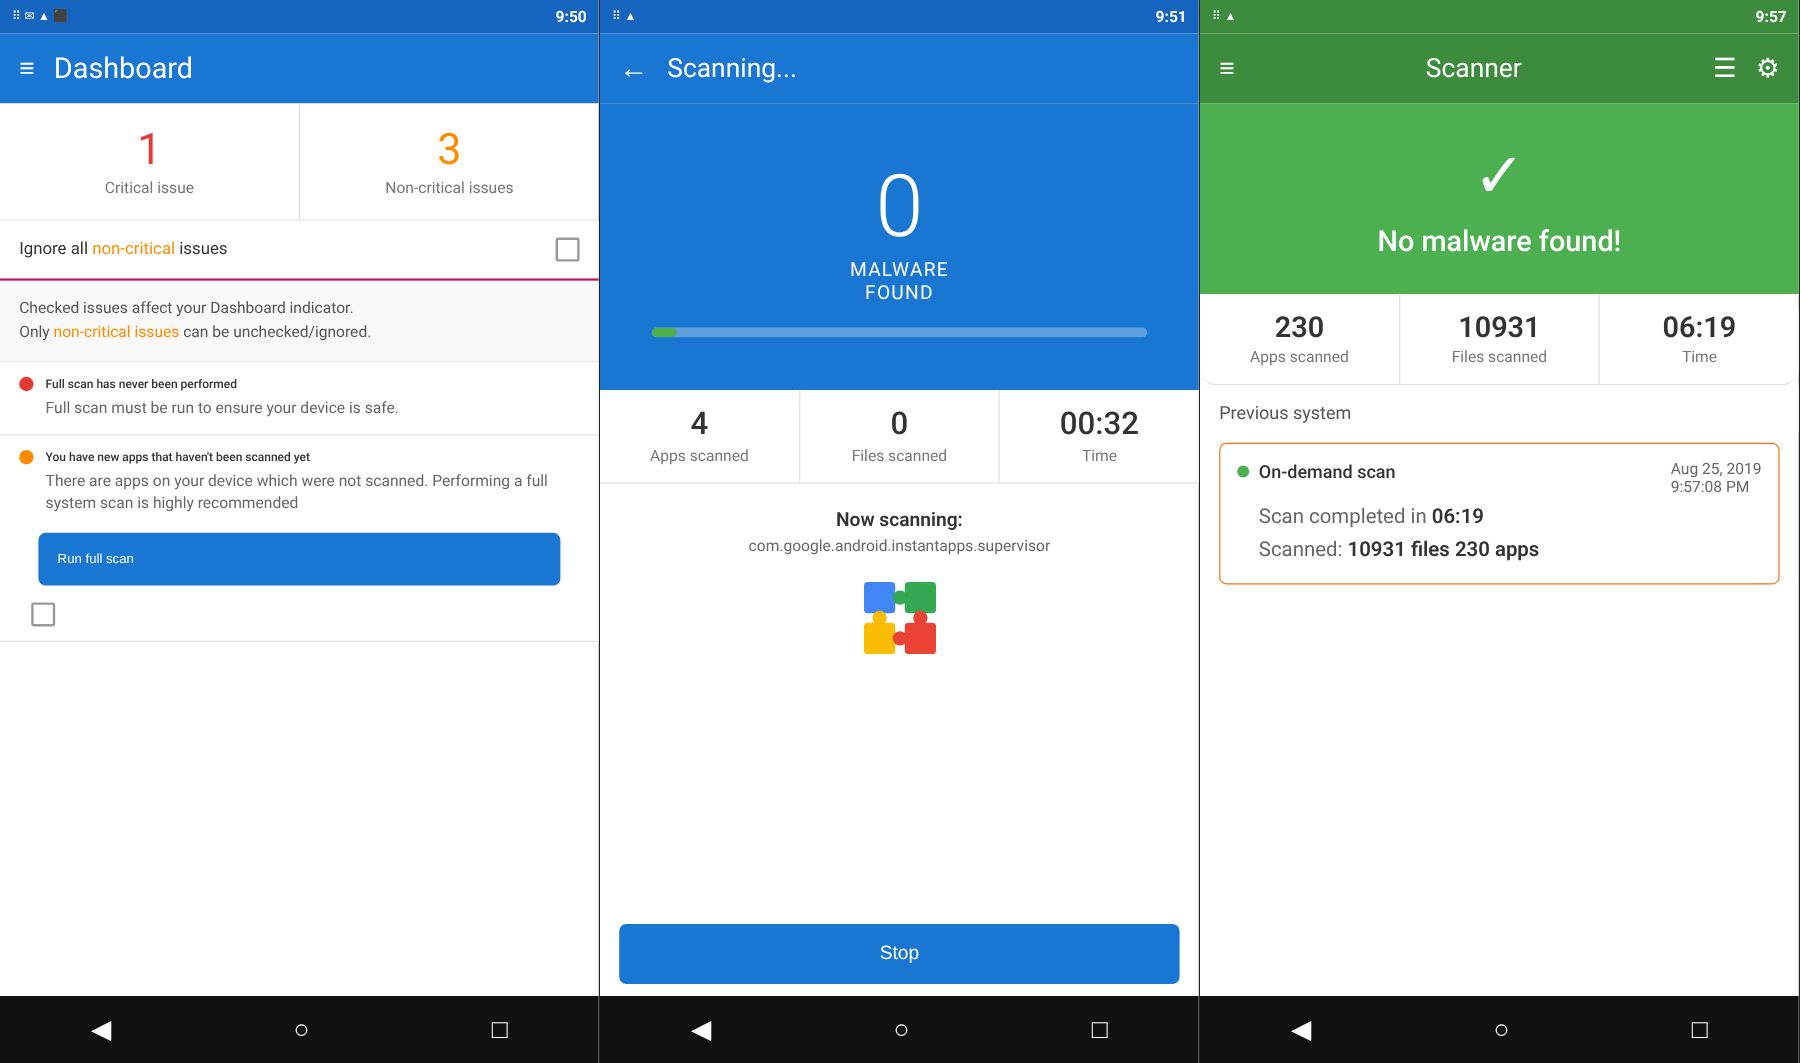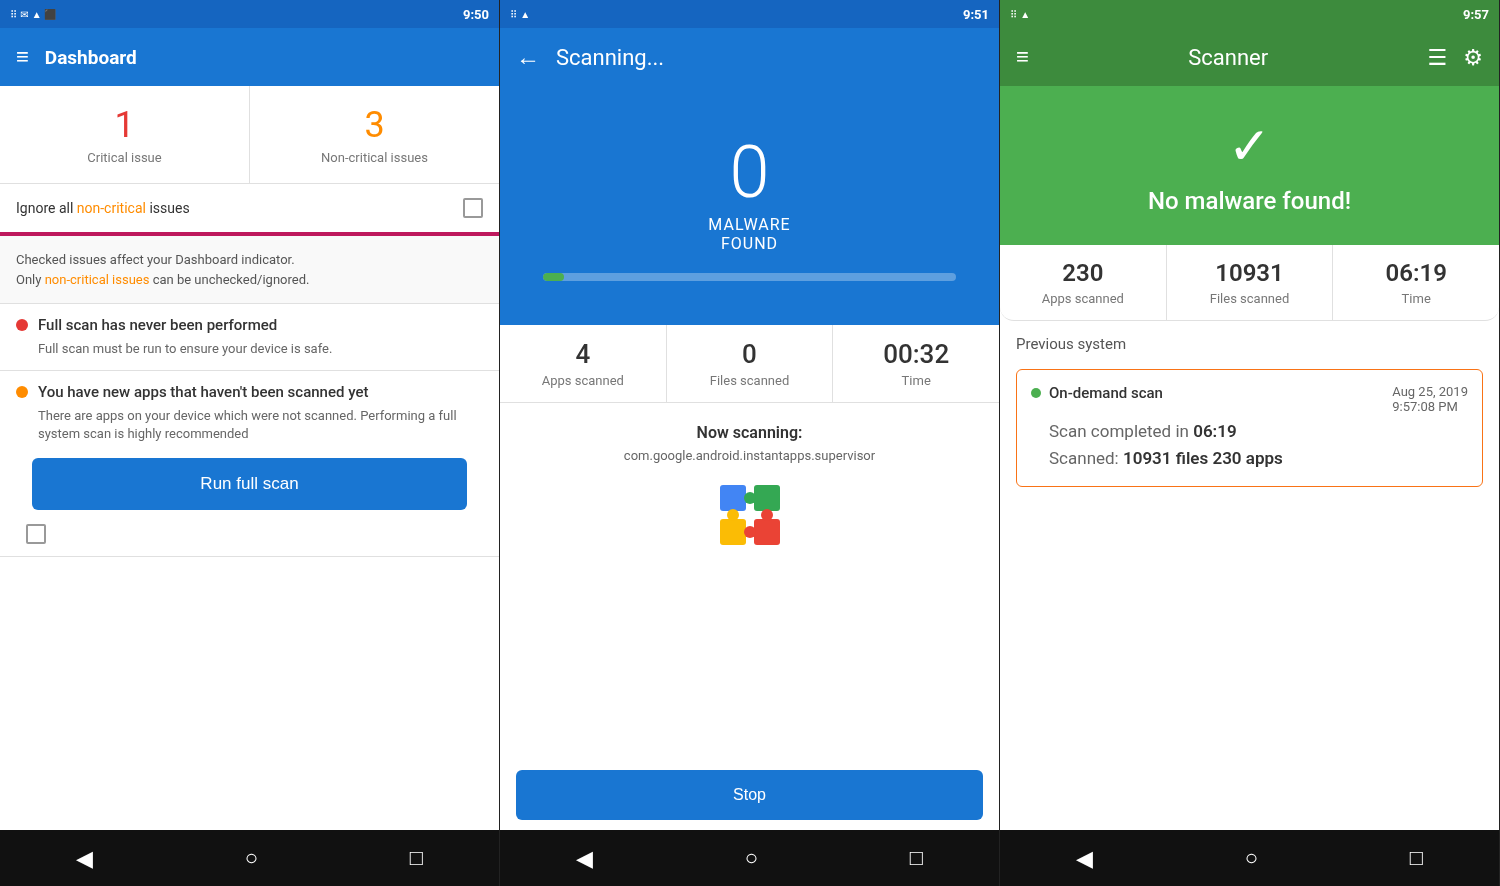--- a/index.html
+++ b/index.html
@@ -40,22 +40,22 @@
     .s1-header {
       background: #1976D2;
       height: 58px;
       display: flex;
       align-items: center;
       padding: 0 16px;
       gap: 16px;
     }
     .s1-header-title {
       color: #fff;
-      font-size: 19px;
-      font-weight: 700;
+      font-size: 24px;
+      font-weight: 400;
     }
     .hamburger { color: #fff; font-size: 22px; cursor: pointer; }
 
     .s1-stats {
       display: flex;
       border-bottom: 1px solid #e0e0e0;
     }
     .s1-stat {
       flex: 1;
       padding: 18px;
@@ -67,21 +67,21 @@
     .s1-stat-num.red { color: #e53935; }
     .s1-stat-num.orange { color: #FF8C00; }
     .s1-stat-label { font-size: 13px; color: #777; margin-top: 4px; }
 
     .s1-ignore-row {
       display: flex;
       align-items: center;
       justify-content: space-between;
       padding: 14px 16px;
       background: #fff;
-      border-bottom: 4px solid #be185d;
+      border-bottom: 2px solid #be185d;
     }
     .s1-ignore-text { font-size: 14px; color: #333; }
     .s1-ignore-text .orange { color: #FF8C00; }
     .checkbox {
       width: 20px; height: 20px;
       border: 2px solid #999;
       border-radius: 2px;
       flex-shrink: 0;
     }
 
@@ -102,46 +102,46 @@
     }
     .s1-issue-header {
       display: flex;
       align-items: center;
       gap: 10px;
       margin-bottom: 6px;
     }
     .dot { width: 12px; height: 12px; border-radius: 50%; flex-shrink: 0; }
     .dot.red { background: #e53935; }
     .dot.orange { background: #FF8C00; }
-    .s1-issue-title { font-size: 15px; font-weight: 500; color: #333; }
+    .s1-issue-title { font-size: 10px; font-weight: 500; color: #333; }
     .s1-issue-desc { font-size: 13px; color: #666; line-height: 1.4; padding-left: 22px; }
 
     .s1-issue-with-cb {
       display: flex;
       align-items: flex-start;
       justify-content: space-between;
       padding: 12px 16px;
       border-bottom: 1px solid #e0e0e0;
       background: #fff;
       flex-direction: column;
     }
     .s1-issue-with-cb .s1-issue-content { flex: 1; }
 
     .s1-run-btn {
       margin: 14px 16px;
       background: #1976D2;
       color: #fff;
       border: none;
       border-radius: 6px;
       padding: 16px;
-      font-size: 17px;
+      font-size: 11px;
       font-weight: 500;
       width: calc(100% - 32px);
       cursor: pointer;
-      text-align: center;
+      text-align: left;
     }
 
     .s1-premium {
       display: flex;
       align-items: flex-start;
       justify-content: space-between;
       padding: 12px 16px;
       background: #fff;
     }
     .s1-premium-content { flex: 1; }

